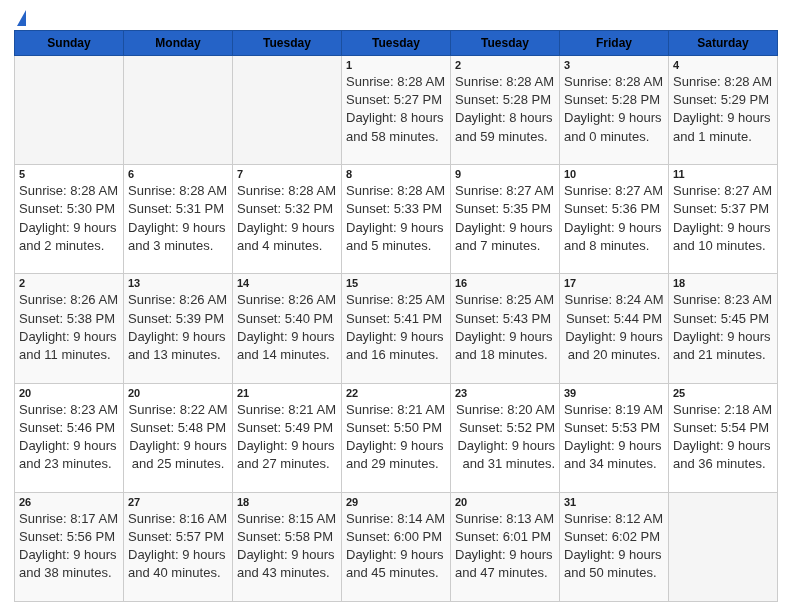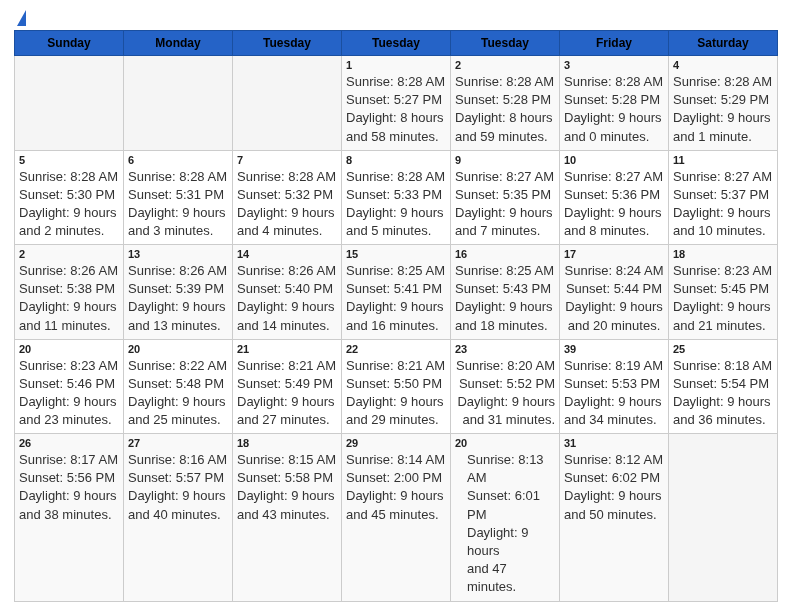--- a/index.html
+++ b/index.html
@@ -249,21 +249,21 @@
         <tr>
           <td>
             <span class="day-num">20</span>
             <div class="cell-text" style="white-space: pre-line;">Sunrise: 8:23 AM
 Sunset: 5:46 PM
 Daylight: 9 hours
 and 23 minutes.</div>
           </td>
           <td>
             <span class="day-num">20</span>
-            <div class="cell-text" style="white-space: pre-line;">Sunrise: 8:22 AM
+            <div class="cell-text" style="white-space: pre-line; text-align: center;">Sunrise: 8:22 AM
 Sunset: 5:48 PM
 Daylight: 9 hours
 and 25 minutes.</div>
           </td>
           <td>
             <span class="day-num">21</span>
             <div class="cell-text" style="white-space: pre-line;">Sunrise: 8:21 AM
 Sunset: 5:49 PM
 Daylight: 9 hours
 and 27 minutes.</div>
@@ -284,21 +284,21 @@
           </td>
           <td>
             <span class="day-num">39</span>
             <div class="cell-text" style="white-space: pre-line;">Sunrise: 8:19 AM
 Sunset: 5:53 PM
 Daylight: 9 hours
 and 34 minutes.</div>
           </td>
           <td>
             <span class="day-num">25</span>
-            <div class="cell-text" style="white-space: pre-line;">Sunrise: 8:18 AM
+            <div class="cell-text" style="white-space: pre-line;">Sunrise: 2:18 AM
 Sunset: 5:54 PM
 Daylight: 9 hours
 and 36 minutes.</div>
           </td>
         </tr>
         <tr>
           <td>
             <span class="day-num">26</span>
             <div class="cell-text" style="white-space: pre-line;">Sunrise: 8:17 AM
 Sunset: 5:56 PM
@@ -315,27 +315,27 @@
           <td>
             <span class="day-num">18</span>
             <div class="cell-text" style="white-space: pre-line;">Sunrise: 8:15 AM
 Sunset: 5:58 PM
 Daylight: 9 hours
 and 43 minutes.</div>
           </td>
           <td>
             <span class="day-num">29</span>
             <div class="cell-text" style="white-space: pre-line;">Sunrise: 8:14 AM
-Sunset: 2:00 PM
+Sunset: 6:00 PM
 Daylight: 9 hours
 and 45 minutes.</div>
           </td>
           <td>
             <span class="day-num">20</span>
-            <div class="cell-text" style="white-space: pre-line; margin-left: 12px;">Sunrise: 8:13 AM
+            <div class="cell-text" style="white-space: pre-line;">Sunrise: 8:13 AM
 Sunset: 6:01 PM
 Daylight: 9 hours
 and 47 minutes.</div>
           </td>
           <td>
             <span class="day-num">31</span>
             <div class="cell-text" style="white-space: pre-line;">Sunrise: 8:12 AM
 Sunset: 6:02 PM
 Daylight: 9 hours
 and 50 minutes.</div>

